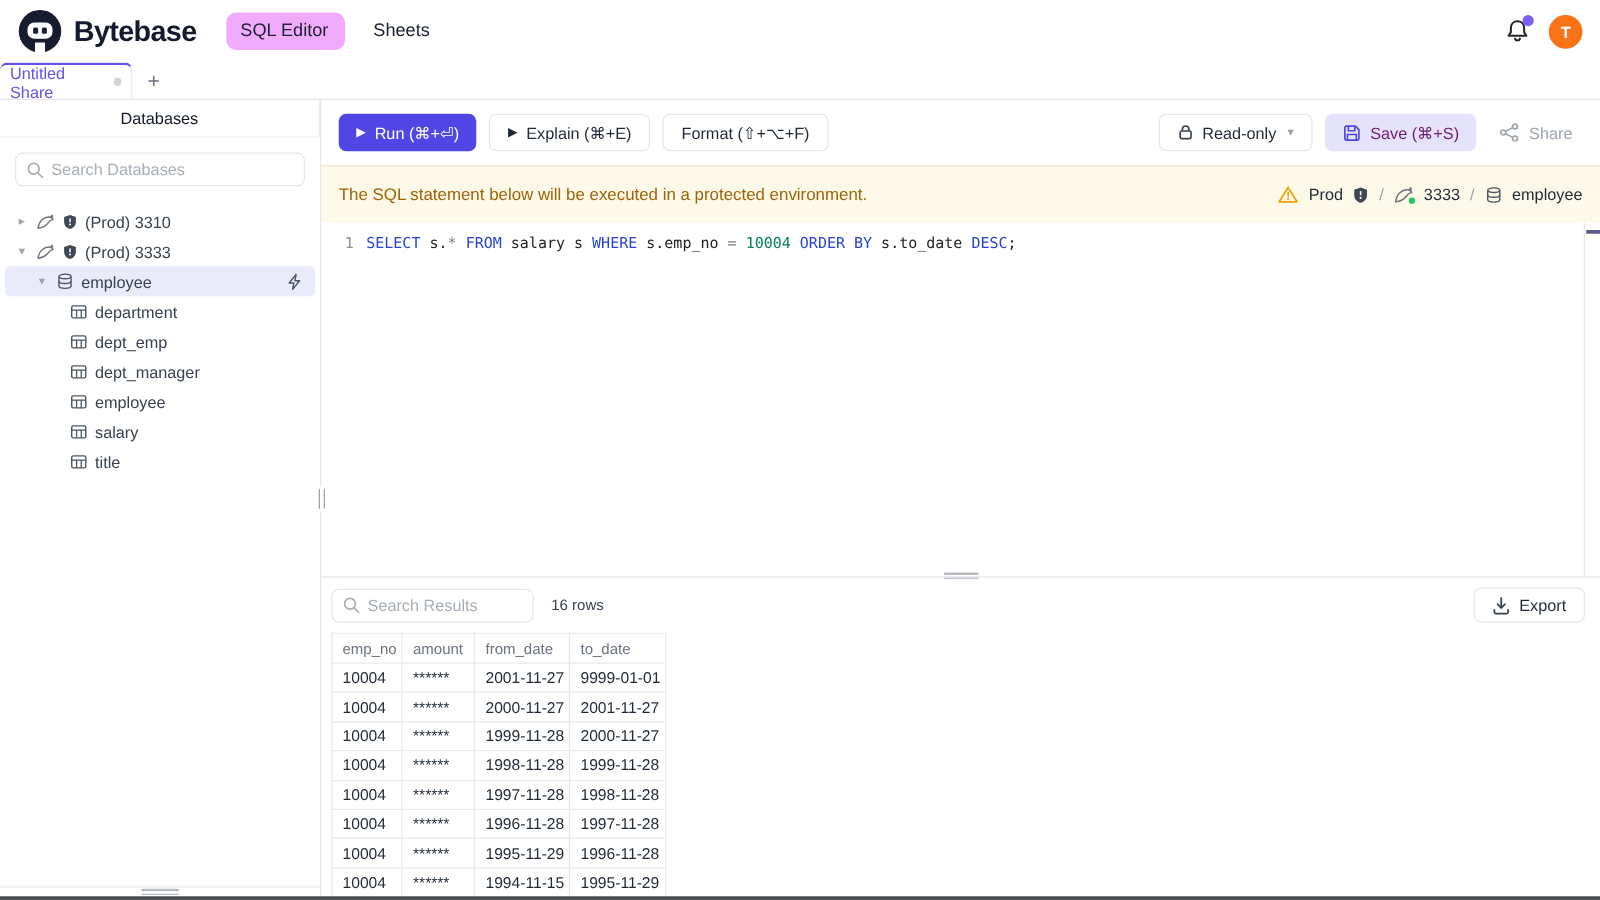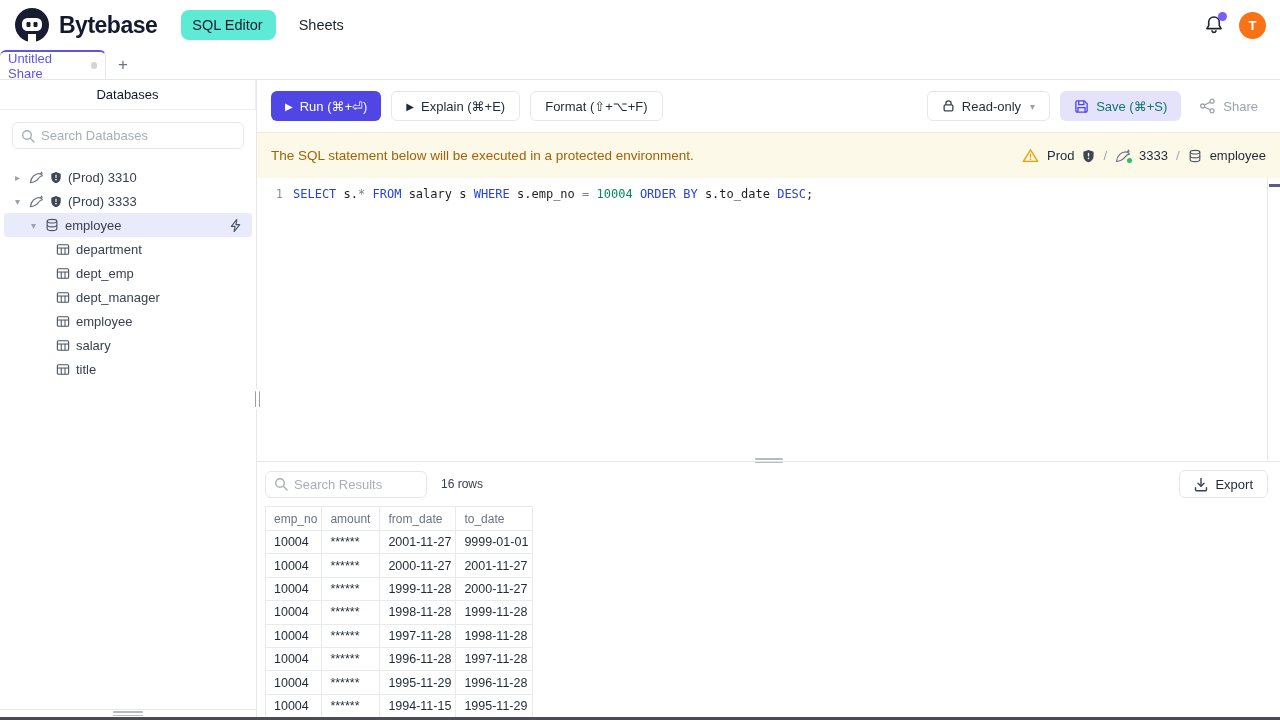--- a/index.html
+++ b/index.html
@@ -9,21 +9,21 @@
     background:#fff; color:#1f2937; position:relative;
   }
   svg { display:block; }
 
   
   .topbar { height:50px; display:flex; align-items:center; padding:0 14px; background:#fff; }
   .logo { width:36px; height:36px; margin-right:9px; }
   .brand { font-size:23px; font-weight:800; color:#141a2e; letter-spacing:-0.5px; margin-right:24px; }
   .nav { display:flex; align-items:center; gap:10px; }
   .nav-pill { font-size:14.5px; font-weight:500; color:#1b2130; padding:7px 13px; border-radius:8px; cursor:pointer; }
-  .nav-pill.active { background:#5eead4;padding-left:11px; }
+  .nav-pill.active { background:#f0abfc;padding-left:11px; }
   .topbar-right { margin-left:auto; display:flex; align-items:center; gap:14px; }
   .bell-wrap { position:relative; width:22px; height:22px; cursor:pointer; }
   .bell-dot { position:absolute; top:-2px; right:-2px; width:9px; height:9px; border-radius:50%; background:#7c5ef6; }
   .avatar { width:27px; height:27px; border-radius:50%; background:#f97316; color:#fff; font-size:13px; font-weight:600;
             display:flex; align-items:center; justify-content:center; cursor:pointer; }
 
   
   .tabstrip { height:30px; display:flex; align-items:stretch; border-bottom:1px solid #e5e7eb; background:#fff; }
   .sheet-tab { width:106px; display:flex; align-items:center; gap:8px; padding:0 8px;
                border-top:2.5px solid #6053e8; border-right:1px solid #e5e7eb; border-radius:6px 6px 0 0;
@@ -65,21 +65,21 @@
   
   .content { flex:1; display:flex; flex-direction:column; min-width:0; background:#fff; }
 
   .toolbar { height:52px; display:flex; align-items:center; padding:0 14px; gap:10px; flex:0 0 auto; }
   .btn { height:30px; border-radius:6px; font-size:13px; font-family:"Liberation Sans",sans-serif;
          display:inline-flex; align-items:center; gap:7px; padding:0 14px; border:none; background:none; cursor:pointer; white-space:nowrap; }
   .btn-run { background:#4f46e5; color:#fff; }
   .btn-outline { border:1px solid #e5e7eb; background:#fff; color:#1f2937; }
   .play { font-size:10px; }
   .toolbar-right { margin-left:auto; display:flex; align-items:flex-start; gap:10px; }
-  .btn-save { background:#e4e3fb; color:#0f766e; font-weight:500; }
+  .btn-save { background:#e4e3fb; color:#701a75; font-weight:500; }
   .btn-share { color:#9ca3af; padding:0 8px; }
   .chev { color:#9ca3af; font-size:10px; margin-left:2px; }
 
   .banner { height:46px; background:#fdf9e8; border-top:1px solid #f1ead0; display:flex; align-items:center;
             padding:0 14px; font-size:13.5px; color:#a16207; flex:0 0 auto; }
   .banner-right { margin-left:auto; display:flex; align-items:center; gap:8px; font-size:13px; color:#1f2937; }
   .banner-sep { color:#9ca3af; }
 
   .editor { flex:1; position:relative; font-family:"DejaVu Sans Mono", monospace; font-size:12px; padding-top:7px; overflow:hidden; }
   .code-line { display:flex; line-height:19px; }

